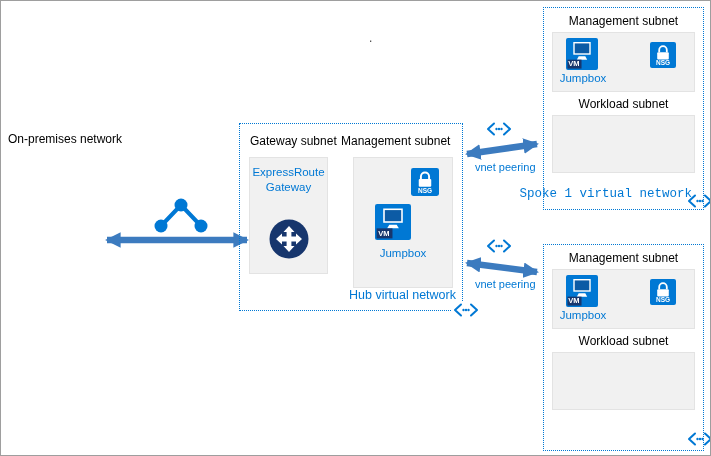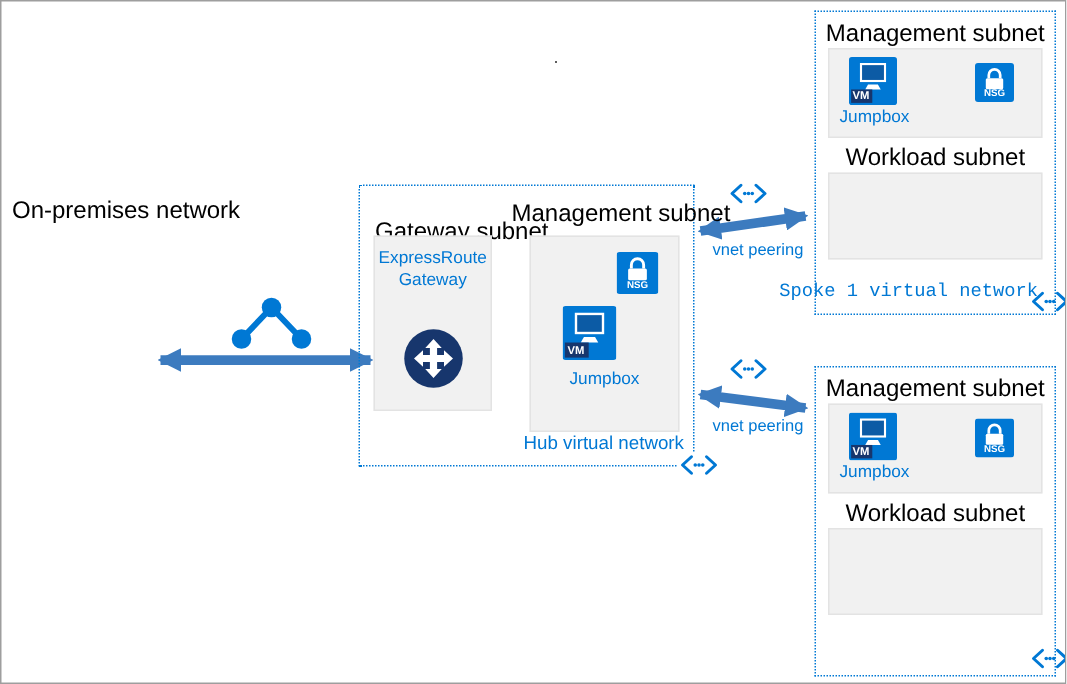--- a/index.html
+++ b/index.html
@@ -8,21 +8,21 @@
     --arrow:#3c7bbf;
     --navy:#17366d;
     --box-fill:#f1f1f1;
     --box-border:#e3e3e3;
     --text:#000000;
   }
   body{ font-family:"Liberation Sans", sans-serif; background:#ffffff; }
   .canvas{ position:relative; width:711px; height:456px; background:#fff;
            border:1px solid #9e9e9e; overflow:hidden; }
   .abs{ position:absolute; }
-  .black-label{ position:absolute; font-size:16px; color:var(--text); white-space:nowrap; }
+  .black-label{ position:absolute; font-size:12px; color:var(--text); white-space:nowrap; }
   .blue-label{ position:absolute; font-size:11px; color:var(--accent); white-space:nowrap; }
   .sm{ font-size:11.5px; }
   .graybox{ position:absolute; background:var(--box-fill); border:1px solid var(--box-border); }
   .dotted-box{ position:absolute; border:1.6px dotted var(--accent); }
 
   .fill-accent{ fill:var(--accent); }
   .stroke-accent{ stroke:var(--accent); }
   .fill-navy{ fill:var(--navy); }
   .fill-arrow{ fill:var(--arrow); }
   .fill-screen{ fill:#0c5ba5; }
@@ -39,21 +39,21 @@
   .mon2{ left:5px; top:56px; width:37px; height:35px; }
   .onprem-gw-circle{ left:52px; top:65px; width:42px; height:42px; }
 
   
   .er-icon{ left:150px; top:196px; width:60px; height:38px; }
   .er-circuit-label{ left:126px; top:242px; width:118px; text-align:center;
                      font-size:13.5px; line-height:1.25; white-space:normal; }
 
   
   .hub-box{ left:238px; top:122px; width:224px; height:188px; }
-  .hub-gw-subnet-label{ left:10px; top:10px;margin-top:12px; }
+  .hub-gw-subnet-label{ left:10px; top:10px; }
   .hub-gw-box{ left:9px; top:33px; width:79px; height:117px; }
   .ergw-label{ left:0; top:7px; width:100%; text-align:center; white-space:normal; line-height:1.3; }
   .hub-gw-circle{ left:19px; top:61px; width:40px; height:40px; }
   .hub-mgmt-subnet-label{ left:101px; top:10px; }
   .hub-mgmt-box{ left:113px; top:33px; width:100px; height:131px; }
   .hub-nsg{ left:57px; top:10px; width:28px; height:28px; }
   .hub-vm{ left:21px; top:46px; width:36px; height:36px; }
   .hub-jumpbox{ left:0; top:89px; width:100%; text-align:center; }
   .hub-title{ right:6px; bottom:8px; font-size:12.5px; }
 

